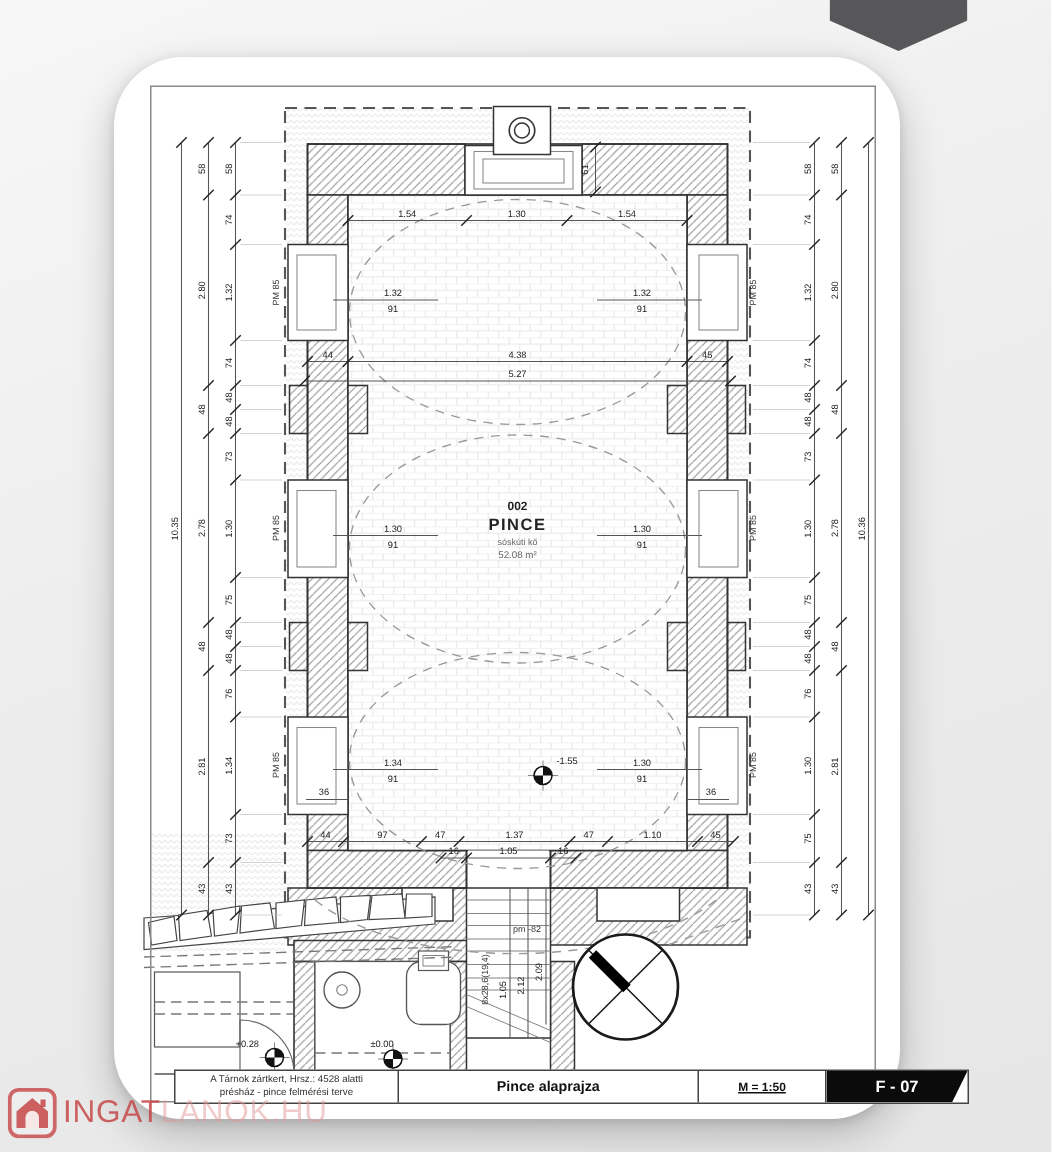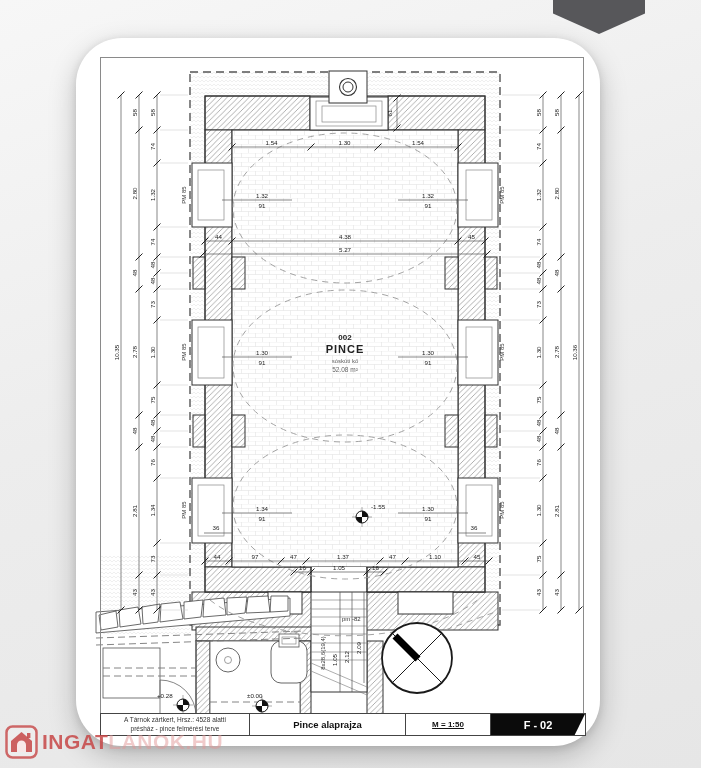--- a/index.html
+++ b/index.html
@@ -7,32 +7,32 @@
     background:linear-gradient(160deg,#f7f7f7 0%,#ededed 45%,#e6e6e6 100%);
     font-family:"Liberation Sans",sans-serif;}
   .card{position:absolute;left:76px;top:38px;width:524px;height:708px;background:#fff;
     border-radius:46px;box-shadow:0 10px 28px rgba(0,0,0,.22),0 2px 8px rgba(0,0,0,.12);z-index:5;}
   .banner{position:absolute;left:553px;top:0;width:92px;height:34px;background:#57575a;
     clip-path:polygon(0 0,100% 0,100% 40%,50% 100%,0 40%);z-index:30;
     filter:drop-shadow(0 2px 3px rgba(0,0,0,.3));}
   .plan-svg{position:absolute;left:0;top:0;width:701px;height:768px;z-index:10;pointer-events:none;}
   .sheet-frame{position:absolute;left:100px;top:57px;width:484px;height:678px;
     border:1px solid #8a8a8a;z-index:11;box-sizing:border-box;}
-  .tblock{position:absolute;left:100px;top:713px;width:486px;height:23px;display:flex;
+  .tblock{position:absolute;left:116px;top:713px;width:530px;height:23px;display:flex;
     border:1px solid #444;background:#fff;box-sizing:border-box;z-index:14;}
   .tblock .c1{width:148px;border-right:1px solid #444;display:flex;flex-direction:column;
     justify-content:center;align-items:center;font-size:6.5px;color:#333;line-height:1.25;text-align:center;}
   .tblock .c2{flex:1;border-right:1px solid #444;display:flex;justify-content:center;
     align-items:center;font-size:9.5px;font-weight:bold;color:#111;}
   .tblock .c3{width:84px;border-right:1px solid #444;display:flex;justify-content:center;
     align-items:center;font-size:8px;font-weight:bold;color:#111;text-decoration:underline;}
   .tblock .c4{width:94px;background:#0b0b0b;color:#fff;display:flex;justify-content:center;
     align-items:center;font-size:11px;font-weight:bold;clip-path:polygon(0 0,100% 0,89% 100%,0 100%);}
   .watermark{position:absolute;left:5px;top:725px;display:flex;align-items:center;z-index:40;}
-  .wm-text{font-size:21px;font-weight:700;letter-spacing:.5px;margin-left:4px;
+  .wm-text{font-size:21px;font-weight:400;letter-spacing:.5px;margin-left:4px;
     background:linear-gradient(90deg,rgba(198,70,70,.85) 0%,rgba(198,70,70,.85) 37%,rgba(225,150,150,.5) 37%);
     -webkit-background-clip:text;background-clip:text;color:transparent;text-align:right;}
   
   .bdash{fill:none;stroke:#555;stroke-width:1.4;stroke-dasharray:8 5;}
   .wall{fill:url(#hatch);stroke:#333;stroke-width:1;}
   .wline{fill:none;stroke:#333;stroke-width:1.1;}
   .nich{fill:#fff;stroke:#333;stroke-width:1;}
   .nich2{fill:none;stroke:#888;stroke-width:.7;}
   .vault{fill:none;stroke:#999;stroke-width:.9;stroke-dasharray:6 5;}
   .dl{stroke:#555;stroke-width:.7;}
@@ -439,21 +439,21 @@
       </g>
   </svg>
 
   <div class="tblock">
     <div class="c1">
       <div>A Tárnok zártkert, Hrsz.: 4528 alatti</div>
       <div>présház - pince felmérési terve</div>
     </div>
     <div class="c2">Pince alaprajza</div>
     <div class="c3">M = 1:50</div>
-    <div class="c4">F - 02</div>
+    <div class="c4">F - 07</div>
   </div>
 
   <div class="watermark">
     <svg width="33" height="34" viewBox="0 0 33 34">
       <rect x="1.5" y="1.5" width="30" height="31" rx="6" fill="rgba(255,255,255,.2)" stroke="rgba(198,70,70,.8)" stroke-width="2.5"></rect>
       <path d="M6,16 L16.5,7 L27,16 V27 H6 Z" fill="rgba(198,70,70,.85)"></path>
       <rect x="22" y="8" width="3.4" height="5" fill="rgba(198,70,70,.85)"></rect>
       <path d="M12,27 V20 A4.5,4.5 0 0 1 21,20 V27 Z" fill="rgba(255,255,255,.85)"></path>
     </svg>
     <span class="wm-text">INGATLANOK.HU</span>

